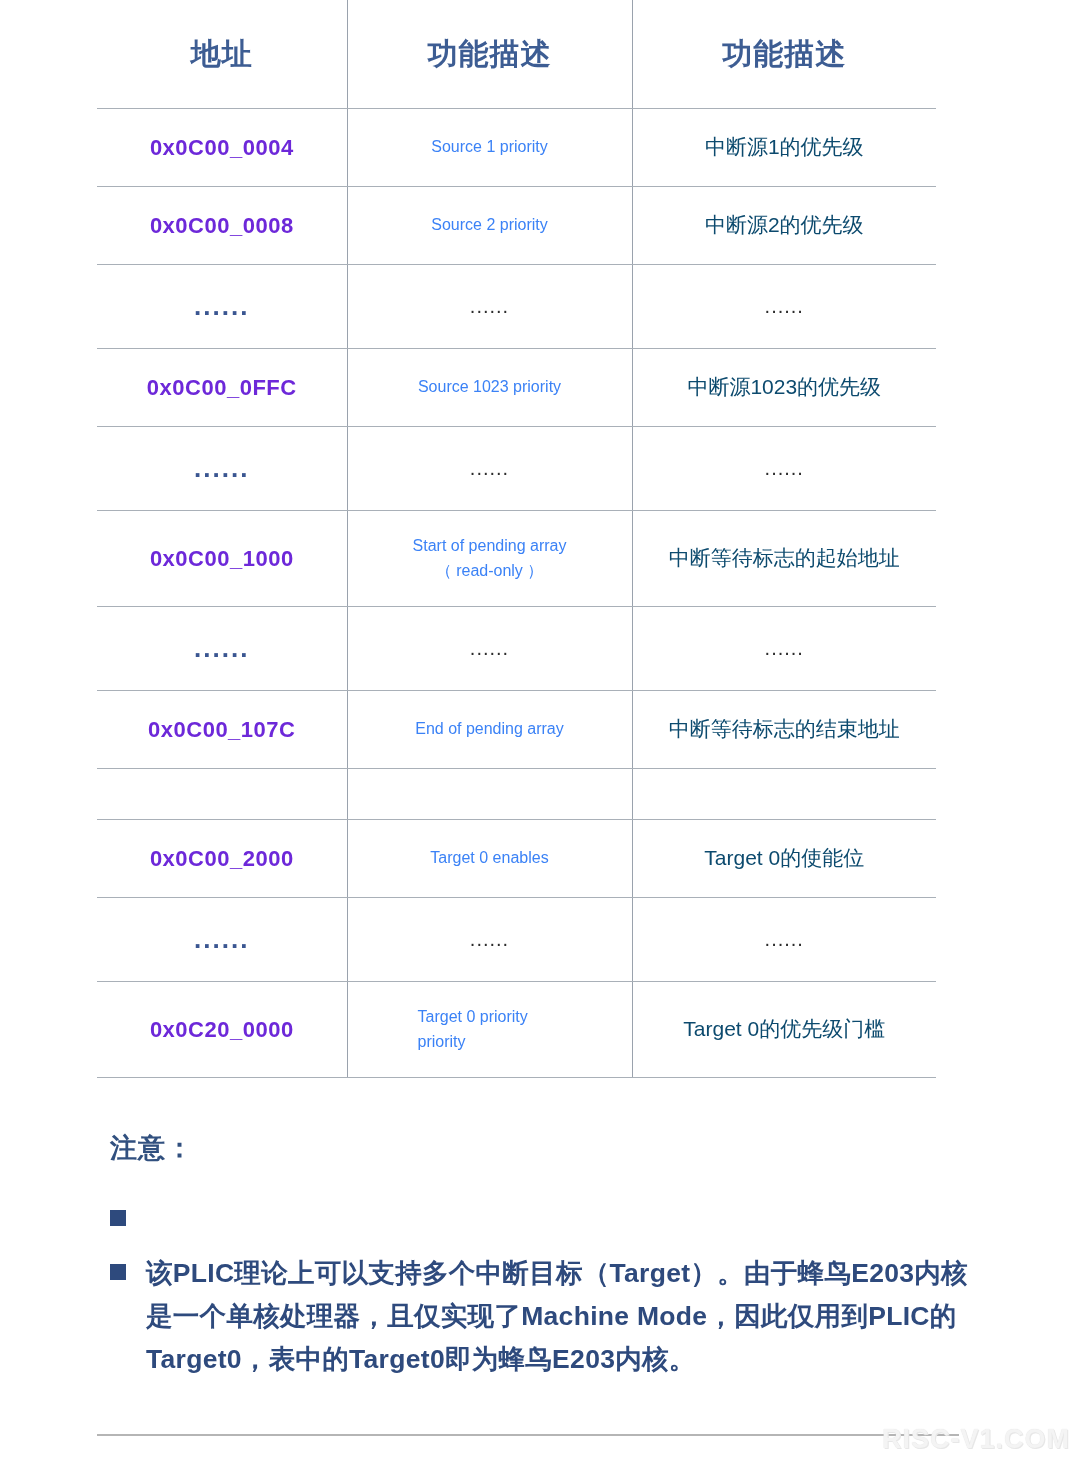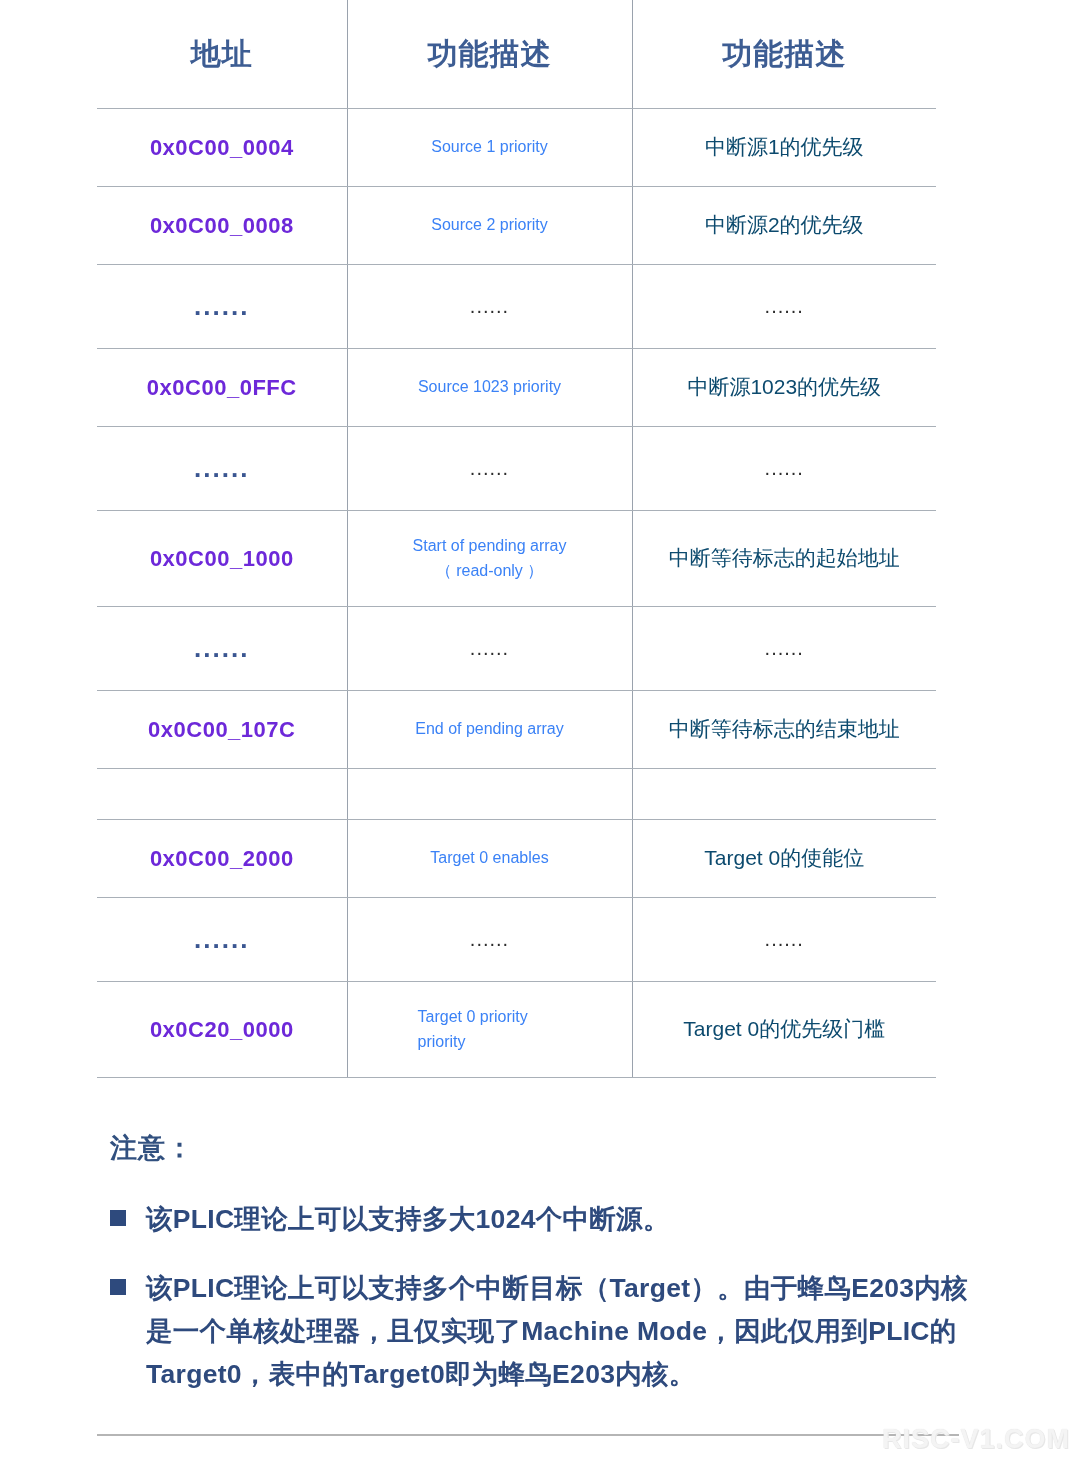--- a/index.html
+++ b/index.html
@@ -252,21 +252,20 @@
           <td class="desc">Target 0的优先级门槛</td>
         </tr>
       </tbody>
   </table>
 
   <div class="notes">
     <div class="notes-title">注意：</div>
     <div id="notes-list">
         <div class="note-item">
           <span class="note-bullet"></span>
-          <div class="note-text">该PLIC理论上可以支持多大1024个中断源。</div>
         </div>
         <div class="note-item">
           <span class="note-bullet"></span>
           <div class="note-text">该PLIC理论上可以支持多个中断目标（Target）。由于蜂鸟E203内核是一个单核处理器，且仅实现了Machine Mode，因此仅用到PLIC的Target0，表中的Target0即为蜂鸟E203内核。</div>
         </div>
       </div>
   </div>
 
   <div class="footer-rule"></div>
   <div class="watermark">RISC-V1.COM</div>

